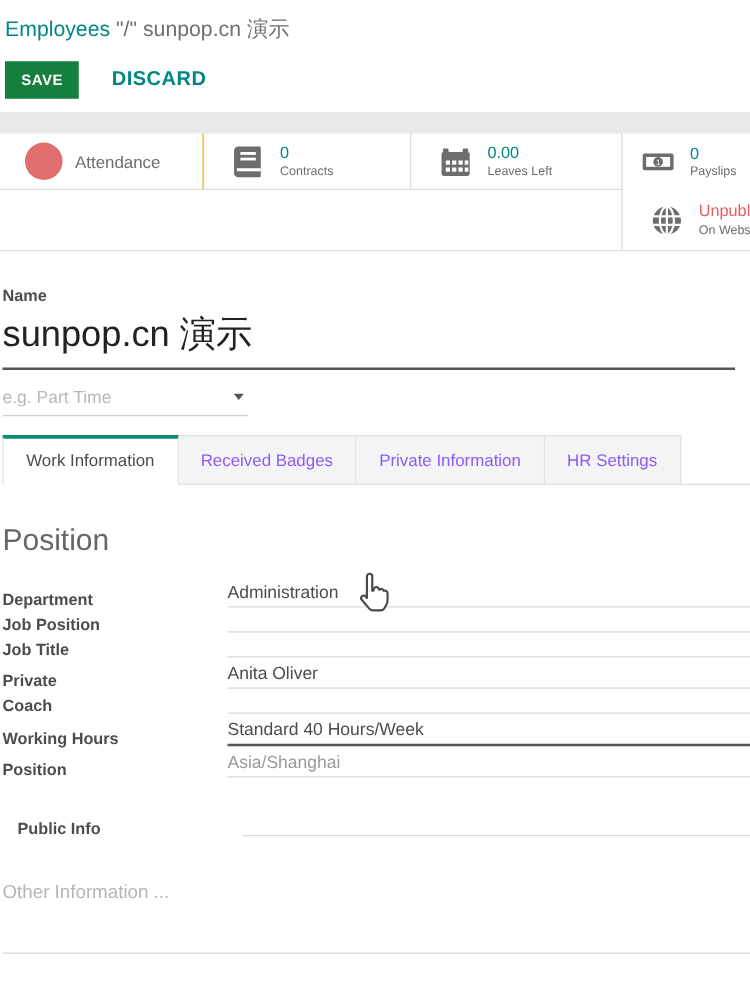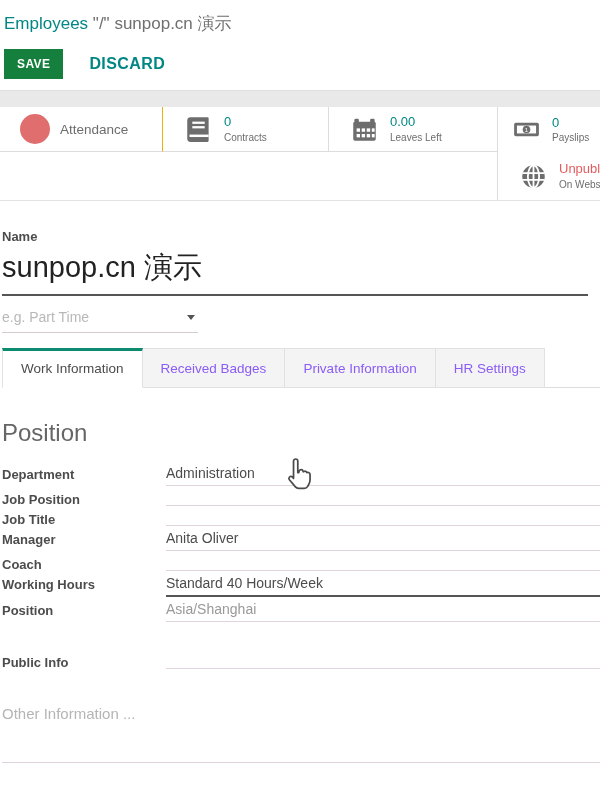--- a/index.html
+++ b/index.html
@@ -72,29 +72,29 @@
   }
   .tab:first-child { border-left:1px solid #e1e1e1; }
   .tab.active {
     background:#fff; color:#4c4c4c; border-top:3px solid #0d8b71;
     border-bottom:1px solid #fff; padding-top:10px;
   }
 
   
   .tab-content { padding-top:31px; }
   .section-title { font-size:24px; font-weight:normal; color:#666; margin-bottom:15px; }
-  .field-row { display:flex; align-items:flex-start; }
+  .field-row { display:flex; align-items:flex-end;gap:16px; }
   .frow-label { flex:none; width:164px; font-size:13px; font-weight:bold; color:#4c4c4c; padding-top:5px; }
   .frow-value {
     flex:1; font-size:14px; color:#4c4c4c; min-height:19px; cursor:text;
     border-bottom:1px solid #e0d5df; padding:3px 0 4px 0; margin-bottom:1px;
   }
   .frow-value.dark { border-bottom:2px solid #555; }
   .frow-value.muted { color:#999; }
-  .public-row { margin-top:27px; }
+  .public-row { margin-top:27px;margin-left:12px; }
   .notes {
     margin-top:23px; min-height:70px; border-bottom:1px solid #ded3dd;
     font-size:15px; color:#b5b5b5; padding-top:12px; cursor:text; margin-right:0;
   }
 
   
   .cursor-overlay { position:absolute; left:283px; top:456px; width:32px; height:38px; pointer-events:none; z-index:50; }
 
   .icon-gray { fill:#6d6d6d; }
 </style>
@@ -213,21 +213,21 @@
     </div>
     <div class="field-row">
       <span class="frow-label">Job Position</span>
       <span class="frow-value"></span>
     </div>
     <div class="field-row">
       <span class="frow-label">Job Title</span>
       <span class="frow-value"></span>
     </div>
     <div class="field-row">
-      <span class="frow-label">Manager</span>
+      <span class="frow-label">Private</span>
       <span class="frow-value">Anita Oliver</span>
     </div>
     <div class="field-row">
       <span class="frow-label">Coach</span>
       <span class="frow-value"></span>
     </div>
     <div class="field-row">
       <span class="frow-label">Working Hours</span>
       <span class="frow-value dark">Standard 40 Hours/Week</span>
     </div>

